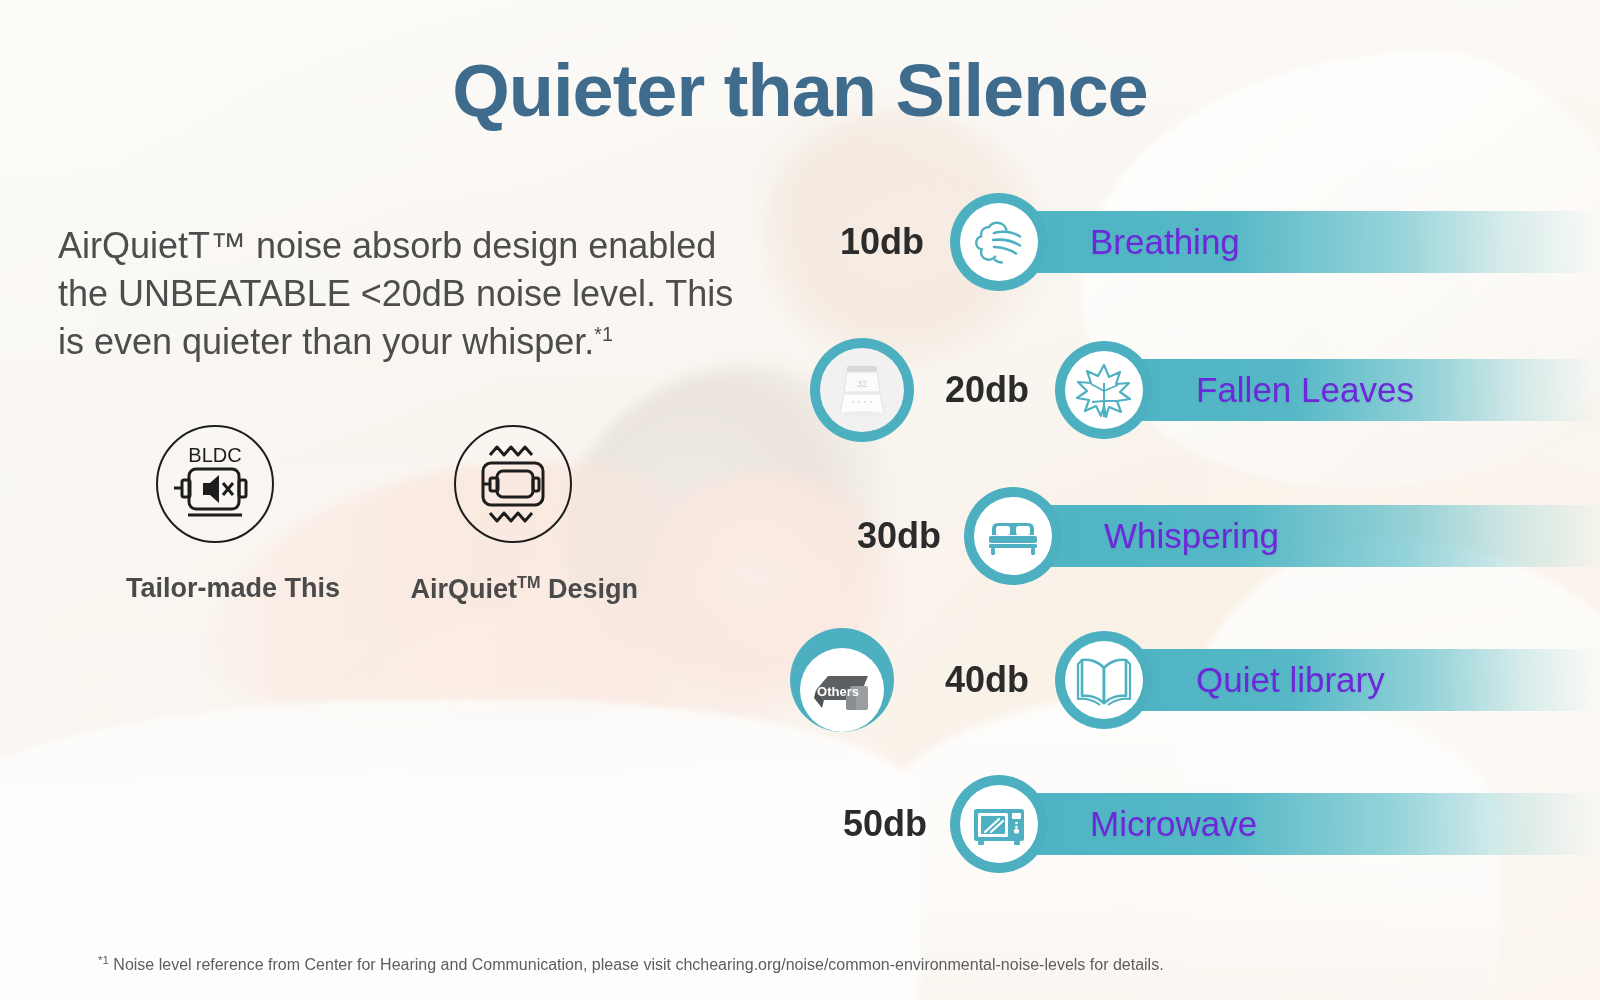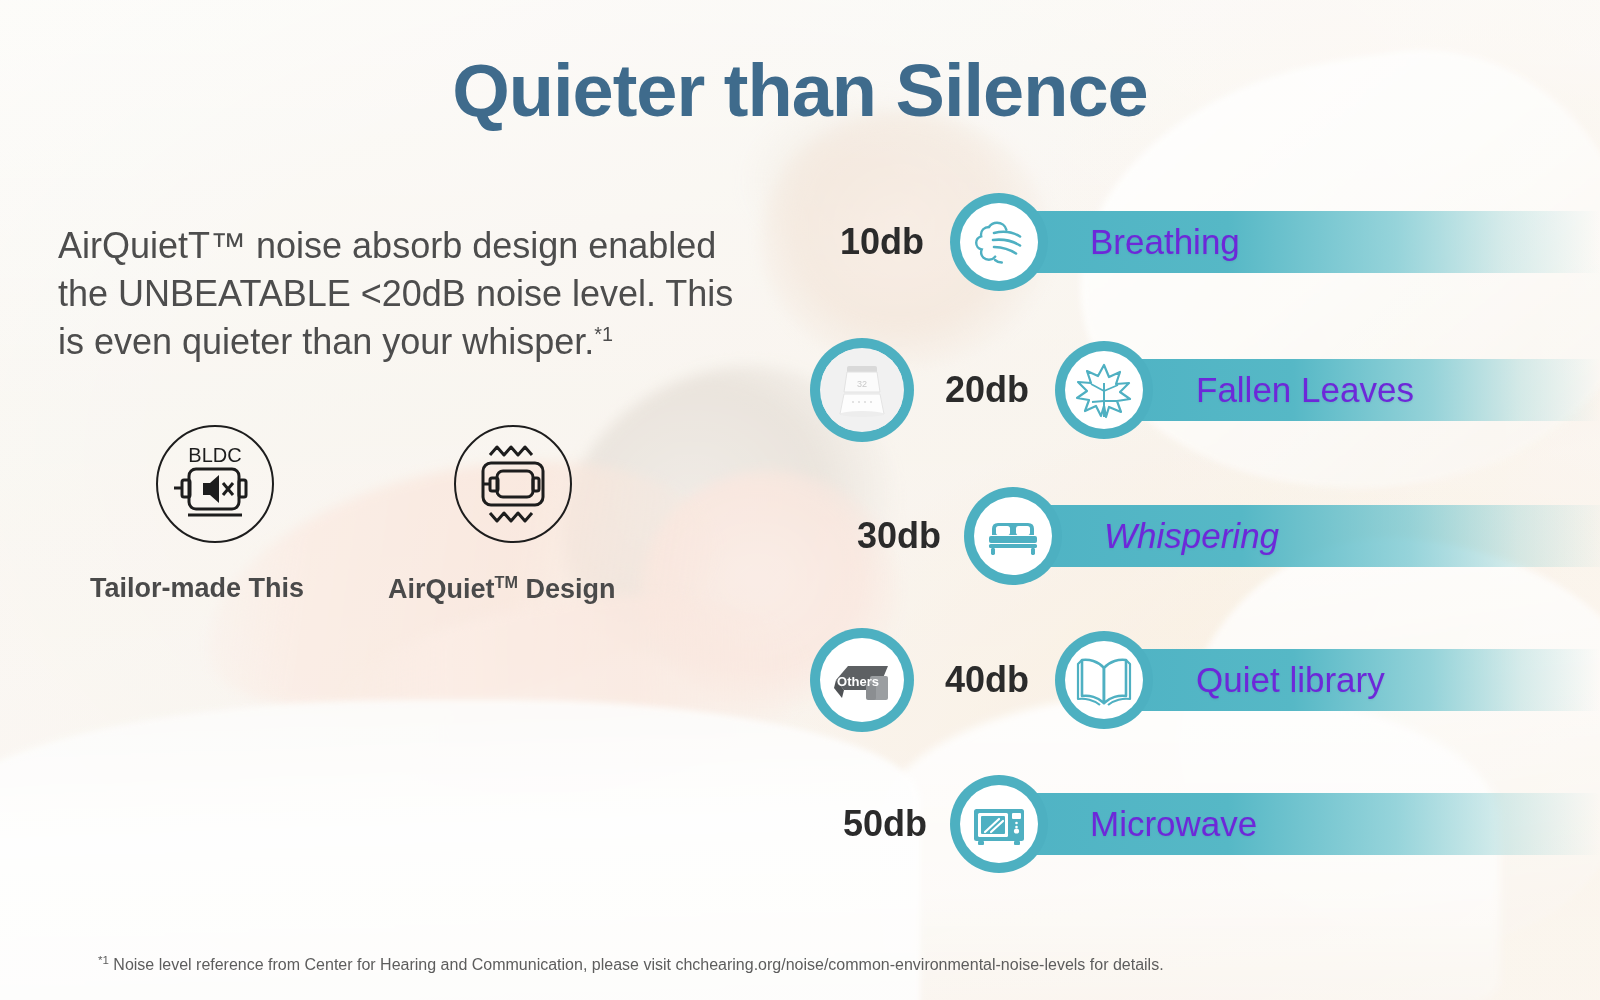--- a/index.html
+++ b/index.html
@@ -107,21 +107,21 @@
 
   .lede{
     position:absolute; left:58px; top:222px; width:700px;
     font-size:36px; line-height:1.33; color:#4d4d4d;
     white-space:pre-line;
   }
   .lede sup{ font-size:.55em; vertical-align:super; }
 
   
   .features{ position:absolute; left:90px; top:425px; width:620px; }
-  .feature{ position:absolute; text-align:left; width:250px; }
+  .feature{ position:absolute; text-align:right; width:250px; }
   .feature.f1{ left:0; }
   .feature.f2{ left:298px; }
   .feat-circle{
     width:118px; height:118px; border-radius:50%;
     border:2px solid #1d1d1d; margin:0 auto;
     position:relative; display:block;
   }
   .feat-label{
     margin-top:30px; font-size:27px; font-weight:bold; color:#4a4a4a;
     white-space:nowrap;
@@ -306,25 +306,25 @@
             <path d="M12 26 q0 -6 6 -6 h30 q6 0 6 6 v6 h-42 z" fill="#4fb0c2"></path>
             <rect x="16" y="23" width="14" height="9" rx="2.6" fill="#ffffff"></rect>
             <rect x="36" y="23" width="14" height="9" rx="2.6" fill="#ffffff"></rect>
             <rect x="9" y="33" width="48" height="7" rx="2" fill="#4fb0c2"></rect>
             <rect x="9" y="41" width="48" height="4" rx="1.6" fill="#4fb0c2"></rect>
             <rect x="11" y="45" width="4" height="7" rx="1.4" fill="#4fb0c2"></rect>
             <rect x="51" y="45" width="4" height="7" rx="1.4" fill="#4fb0c2"></rect>
           </svg>
         </div>
       </div>
-      <div class="bar-label" style="left:1090px;font-style:italic;">Whispering</div>
+      <div class="bar-label" style="left:1090px;">Whispering</div>
     </div>
 
     <div class="row" style="left:0; top:628px; width:1600px;">
-      <div class="prod-circle" style="left:810px;">
+      <div class="prod-circle" style="left:790px;align-items:flex-end;">
         <div class="prod-inner others-inner">
           <svg width="80" height="80" viewBox="0 0 80 80" aria-hidden="true">
             <path d="M14 40 L26 26 H66 L56 50 H22 Z" fill="#5d6063"></path>
             <path d="M14 40 L22 50 L20 58 L12 48 Z" fill="#4f5255"></path>
             <rect x="48" y="36" width="18" height="24" rx="2" fill="#9b9ea1"></rect>
             <rect x="44" y="44" width="10" height="16" rx="2" fill="#8b8e91"></rect>
             <text x="36" y="46" text-anchor="middle" font-family="Liberation Sans, sans-serif" font-size="13" font-weight="bold" fill="#ffffff">Others</text>
           </svg>
         </div>
       </div>

